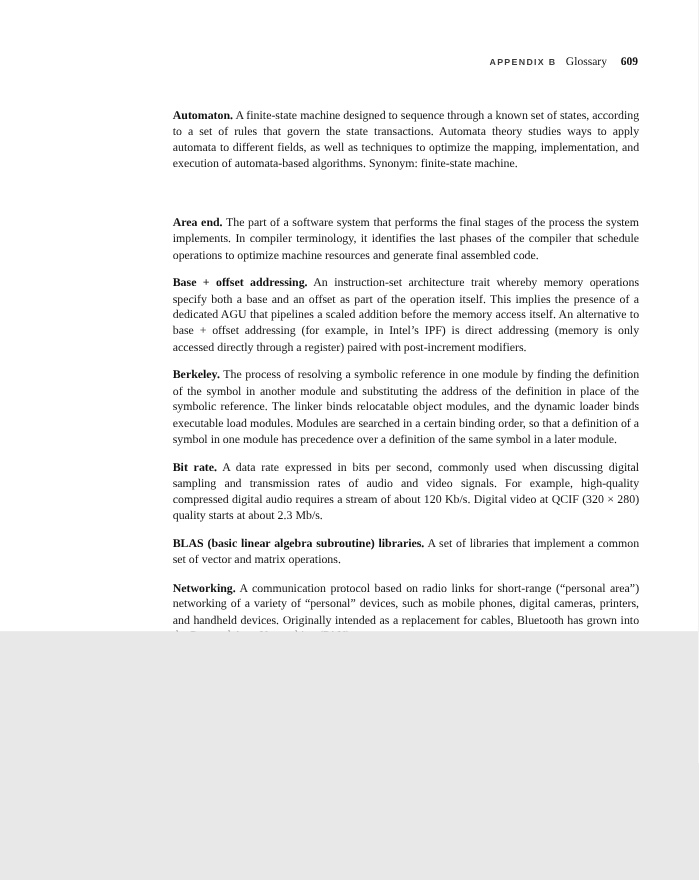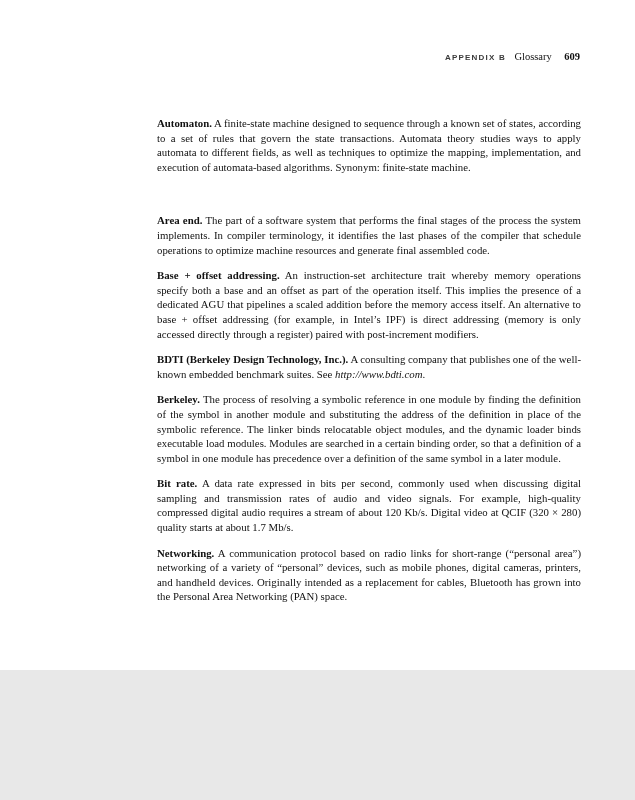--- a/index.html
+++ b/index.html
@@ -1,18 +1,18 @@
 <!DOCTYPE html>
 <html><head>
 <meta charset="utf-8">
 <style>
   html,body { margin:0; padding:0; background:#e8e8e8; }
   .page {
     position:relative;
-    width:635px; height:670px;
+    width:635px; height:574px;
     margin:0 auto;
     background:#ffffff;
     font-family:"Liberation Serif", serif;
     color:#111111;
     overflow:hidden;
   }
   .running-head {
     position:absolute;
     top:51px; right:55px;
     font-size:10px;
@@ -29,21 +29,21 @@
   .running-head .section {
     font-size:10.5px;
     margin-right:10px;
   }
   .running-head .pagenum {
     font-weight:bold;
     font-size:10.5px;
   }
   .body-block {
     position:absolute;
-    top:116px; left:157px;
+    top:98px; left:157px;
     width:424px;
     font-size:10.8px;
     line-height:14.6px;
     text-align:justify;
   }
   p.entry {
     margin:0 0 11px 0;
   }
   p.entry.section-end {
     margin-bottom:39px;
@@ -85,35 +85,35 @@
     <p class="entry">
       <b>Area end.</b>
       <span>The part of a software system that performs the final stages of the process the system implements. In compiler terminology, it identifies the last phases of the compiler that schedule operations to optimize machine resources and generate final assembled code.</span>
     </p>
 
     <p class="entry">
       <b>Base + offset addressing.</b>
       <span>An instruction-set architecture trait whereby memory operations specify both a base and an offset as part of the operation itself. This implies the presence of a dedicated AGU that pipelines a scaled addition before the memory access itself. An alternative to base + offset addressing (for example, in Intel’s IPF) is direct addressing (memory is only accessed directly through a register) paired with post-increment modifiers.</span>
     </p>
 
-    <p class="entry">
-      <b>BDTI (Berkeley Design Technology, Inc.).</b>
-      <span>A consulting company that publishes one of the well-known embedded benchmark suites. See </span><i>http://www.bdti.com</i><span>.</span>
-    </p>
 
     <p class="entry">
       <b>Berkeley.</b>
       <span>The process of resolving a symbolic reference in one module by finding the definition of the symbol in another module and substituting the address of the definition in place of the symbolic reference. The linker binds relocatable object modules, and the dynamic loader binds executable load modules. Modules are searched in a certain binding order, so that a definition of a symbol in one module has precedence over a definition of the same symbol in a later module.</span>
     </p>
 
     <p class="entry">
       <b>Bit rate.</b>
-      <span>A data rate expressed in bits per second, commonly used when discussing digital sampling and transmission rates of audio and video signals. For example, high-quality compressed digital audio requires a stream of about 120 Kb/s. Digital video at QCIF (320 × 280) quality starts at about 1.7 Mb/s.</span>
+      <span>A data rate expressed in bits per second, commonly used when discussing digital sampling and transmission rates of audio and video signals. For example, high-quality compressed digital audio requires a stream of about 120 Kb/s. Digital video at QCIF (320 × 280) quality starts at about 2.3 Mb/s.</span>
     </p>
 
+    <p class="entry">
+      <b>BLAS (basic linear algebra subroutine) libraries.</b>
+      <span>A set of libraries that implement a common set of vector and matrix operations.</span>
+    </p>
 
     <p class="entry">
       <b>Networking.</b>
       <span>A communication protocol based on radio links for short-range (“personal area”) networking of a variety of “personal” devices, such as mobile phones, digital cameras, printers, and handheld devices. Originally intended as a replacement for cables, Bluetooth has grown into the Personal Area Networking (PAN) space.</span>
     </p>
 
   </div>
 
 
 </div>

